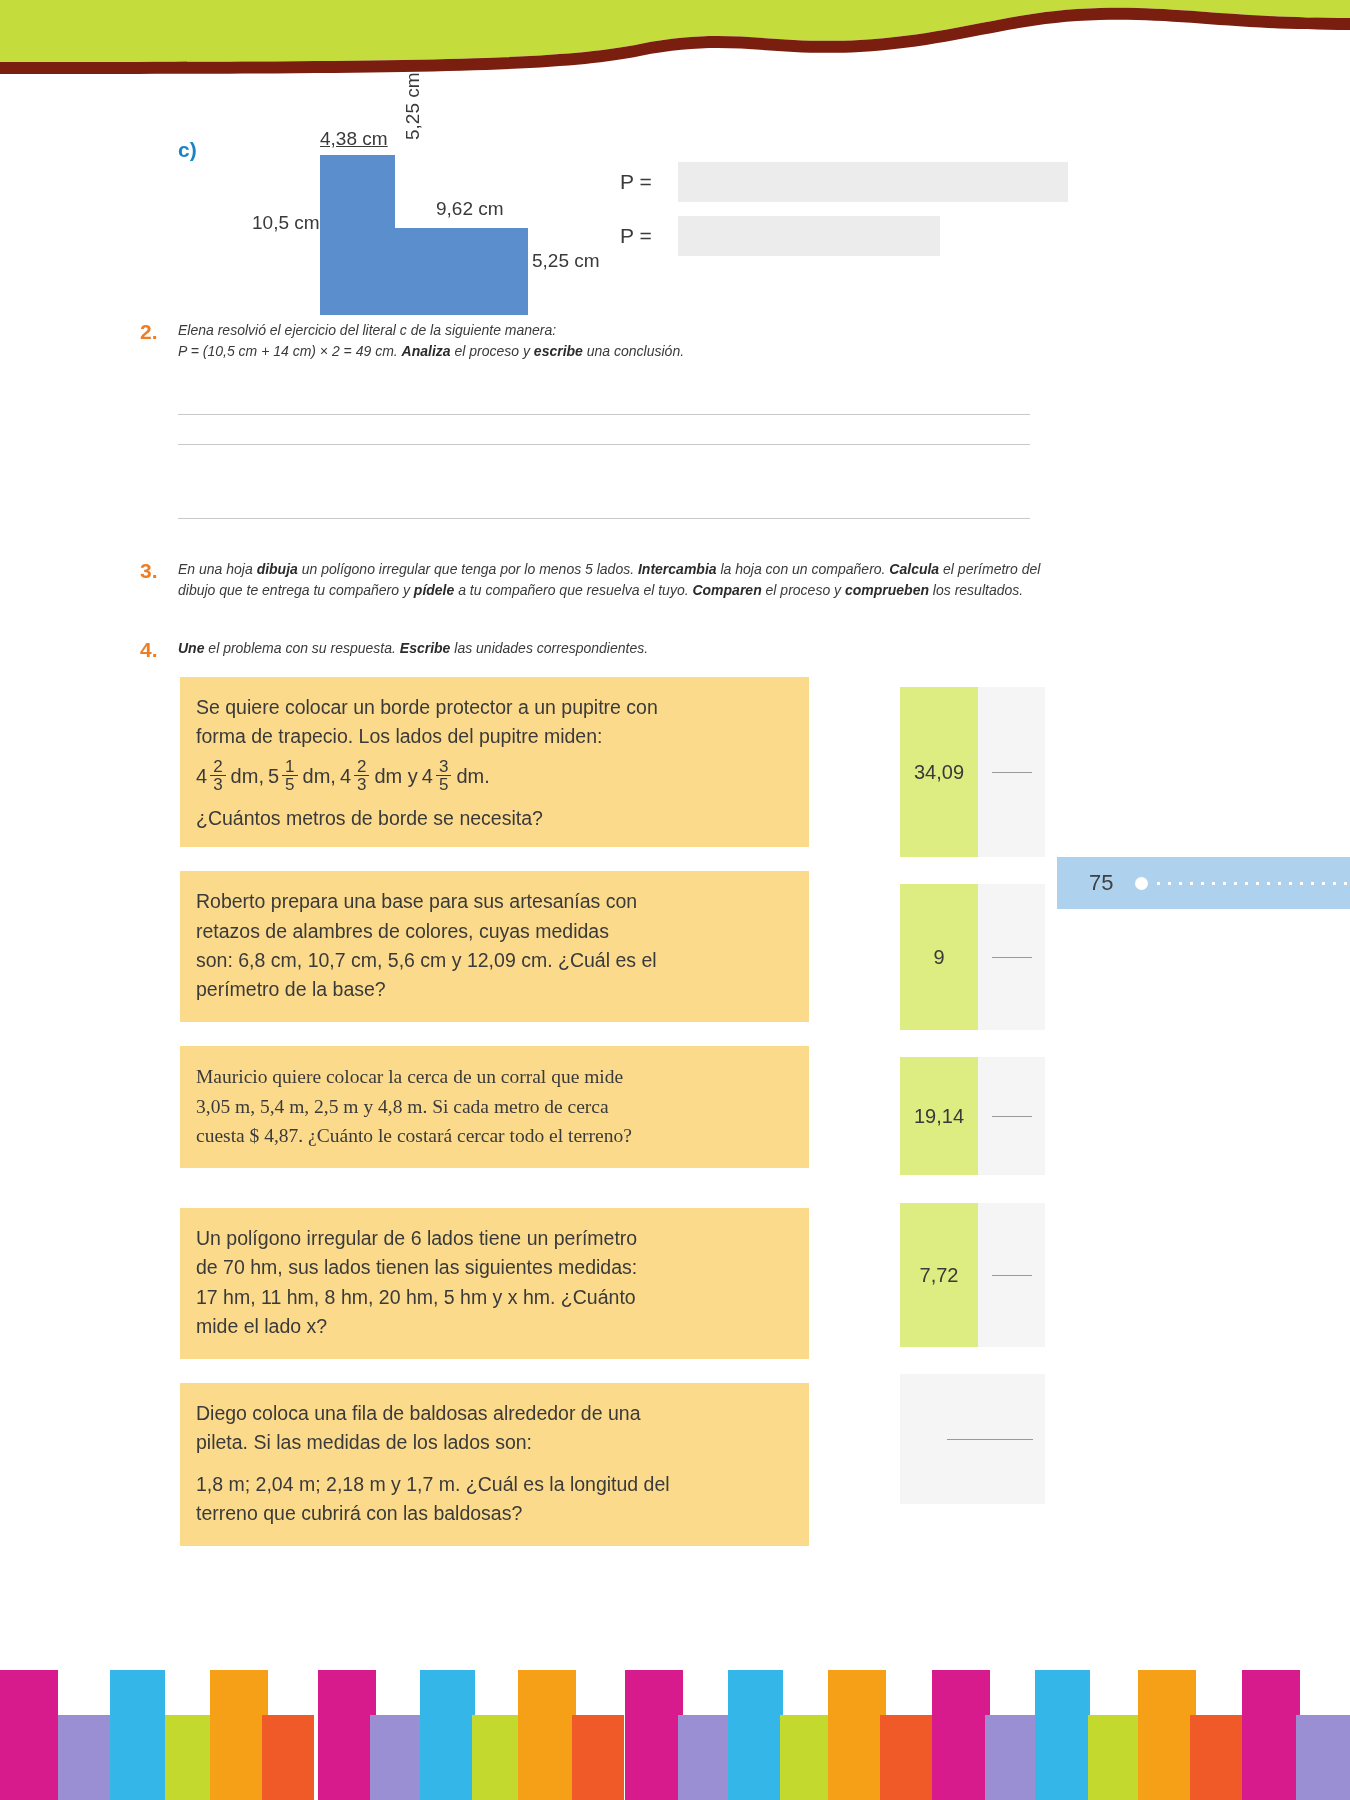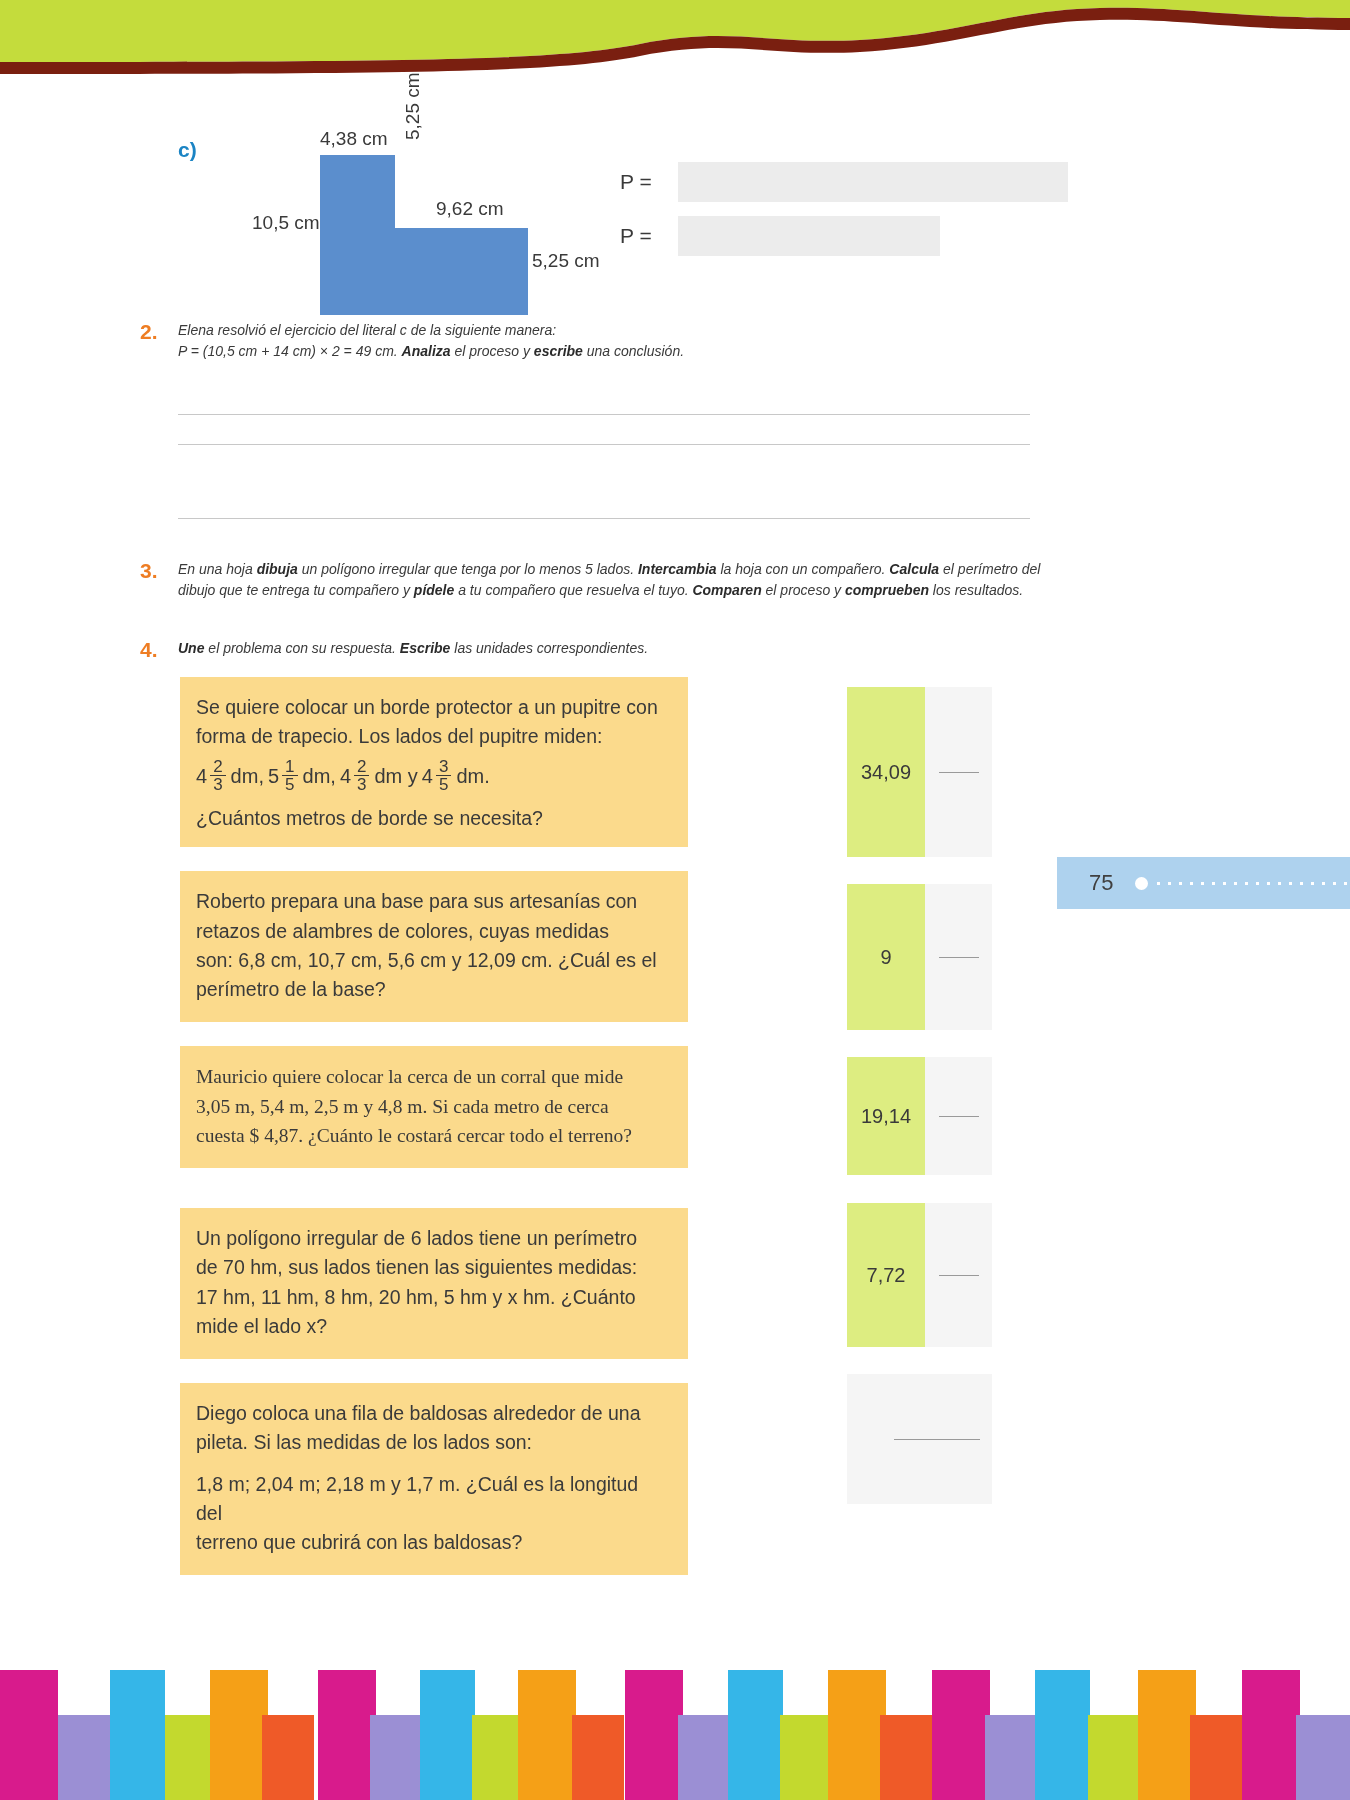--- a/index.html
+++ b/index.html
@@ -19,21 +19,21 @@
   .content { position: absolute; top: 110px; left: 0; width: 1350px; }
 
   
   .figure-block { position: relative; height: 200px; }
   .literal-c {
     position: absolute; left: 178px; top: 28px;
     color: #1b84c4; font-weight: bold; font-size: 21px;
   }
   .shape-wrap { position: absolute; left: 250px; top: 0; width: 620px; height: 200px; }
   .lbl { position: absolute; font-size: 19px; color: #3a3a3a; white-space: nowrap; }
-  .lbl-top     { left: 70px;  top: 18px; }
+  .lbl-top     { left: 70px;  top: 18px; text-decoration: underline; }
   .lbl-left    { left: 2px;   top: 102px; }
   .lbl-vert    { left: 152px; top: 30px; transform: rotate(-90deg); transform-origin: left top; }
   .lbl-mid     { left: 186px; top: 88px; }
   .lbl-bottom  { left: 282px; top: 140px; }
   .poly { position: absolute; left: 70px; top: 45px; }
 
   
   .p-rows { position: absolute; left: 620px; top: 52px; }
   .p-row { display: flex; align-items: center; margin-bottom: 14px; }
   .p-eq { font-size: 21px; color: #3a3a3a; margin-right: 14px; width: 44px; }
@@ -49,38 +49,38 @@
   }
   .ex-text { font-size: 14px; line-height: 1.53; color: #3a3a3a; font-style: italic; }
   .ex-text b { font-weight: bold; color: #2b2b2b; }
 
   .answer-lines { margin: 22px 0 0 178px; width: 852px; }
   .ans-line { border-bottom: 1.4px solid #c8c8c8; height: 30px; }
   .ans-line.gap { height: 44px; border-bottom: none; }
 
   
   .match { position: relative; margin-top: 18px; height: 760px; }
-  .cards { position: absolute; left: 180px; top: 0; width: 508px; }
+  .cards { position: absolute; left: 180px; top: 0; width: 629px; }
   .card {
     background: #fbda8c; color: #3a3a3a;
     font-size: 19.5px; line-height: 1.5;
     padding: 16px 20px 18px 16px;
     margin-bottom: 24px;
   }
   .card p { margin: 0; }
   .card .frac-line { display: flex; align-items: center; margin: 6px 0 10px 0; font-size: 20px; }
   .mixed { display: inline-flex; align-items: center; }
   .mixed .whole { margin-right: 3px; }
   .frac { display: inline-flex; flex-direction: column; align-items: center; font-size: 17px; line-height: 1.05; }
   .frac .num { padding: 0 3px; }
   .frac .den { padding: 0 3px; border-top: 1.4px solid #3a3a3a; }
   .card .sep { margin: 0 4px 0 5px; }
 
   
-  .answers { position: absolute; left: 847px; top: 10px; width: 145px; text-align: right; }
+  .answers { position: absolute; left: 900px; top: 10px; width: 145px; text-align: right; }
   .ans-box { position: relative; display: flex; height: 152px; margin-bottom: 27px; }
   .ans-green {
     width: 78px; background: #dded81;
     display: flex; align-items: center; justify-content: center;
     font-size: 20px; color: #3a3a3a;
   }
   .ans-blank {
     width: 67px; background: #f5f5f5;
     display: flex; align-items: center; justify-content: center;
   }

